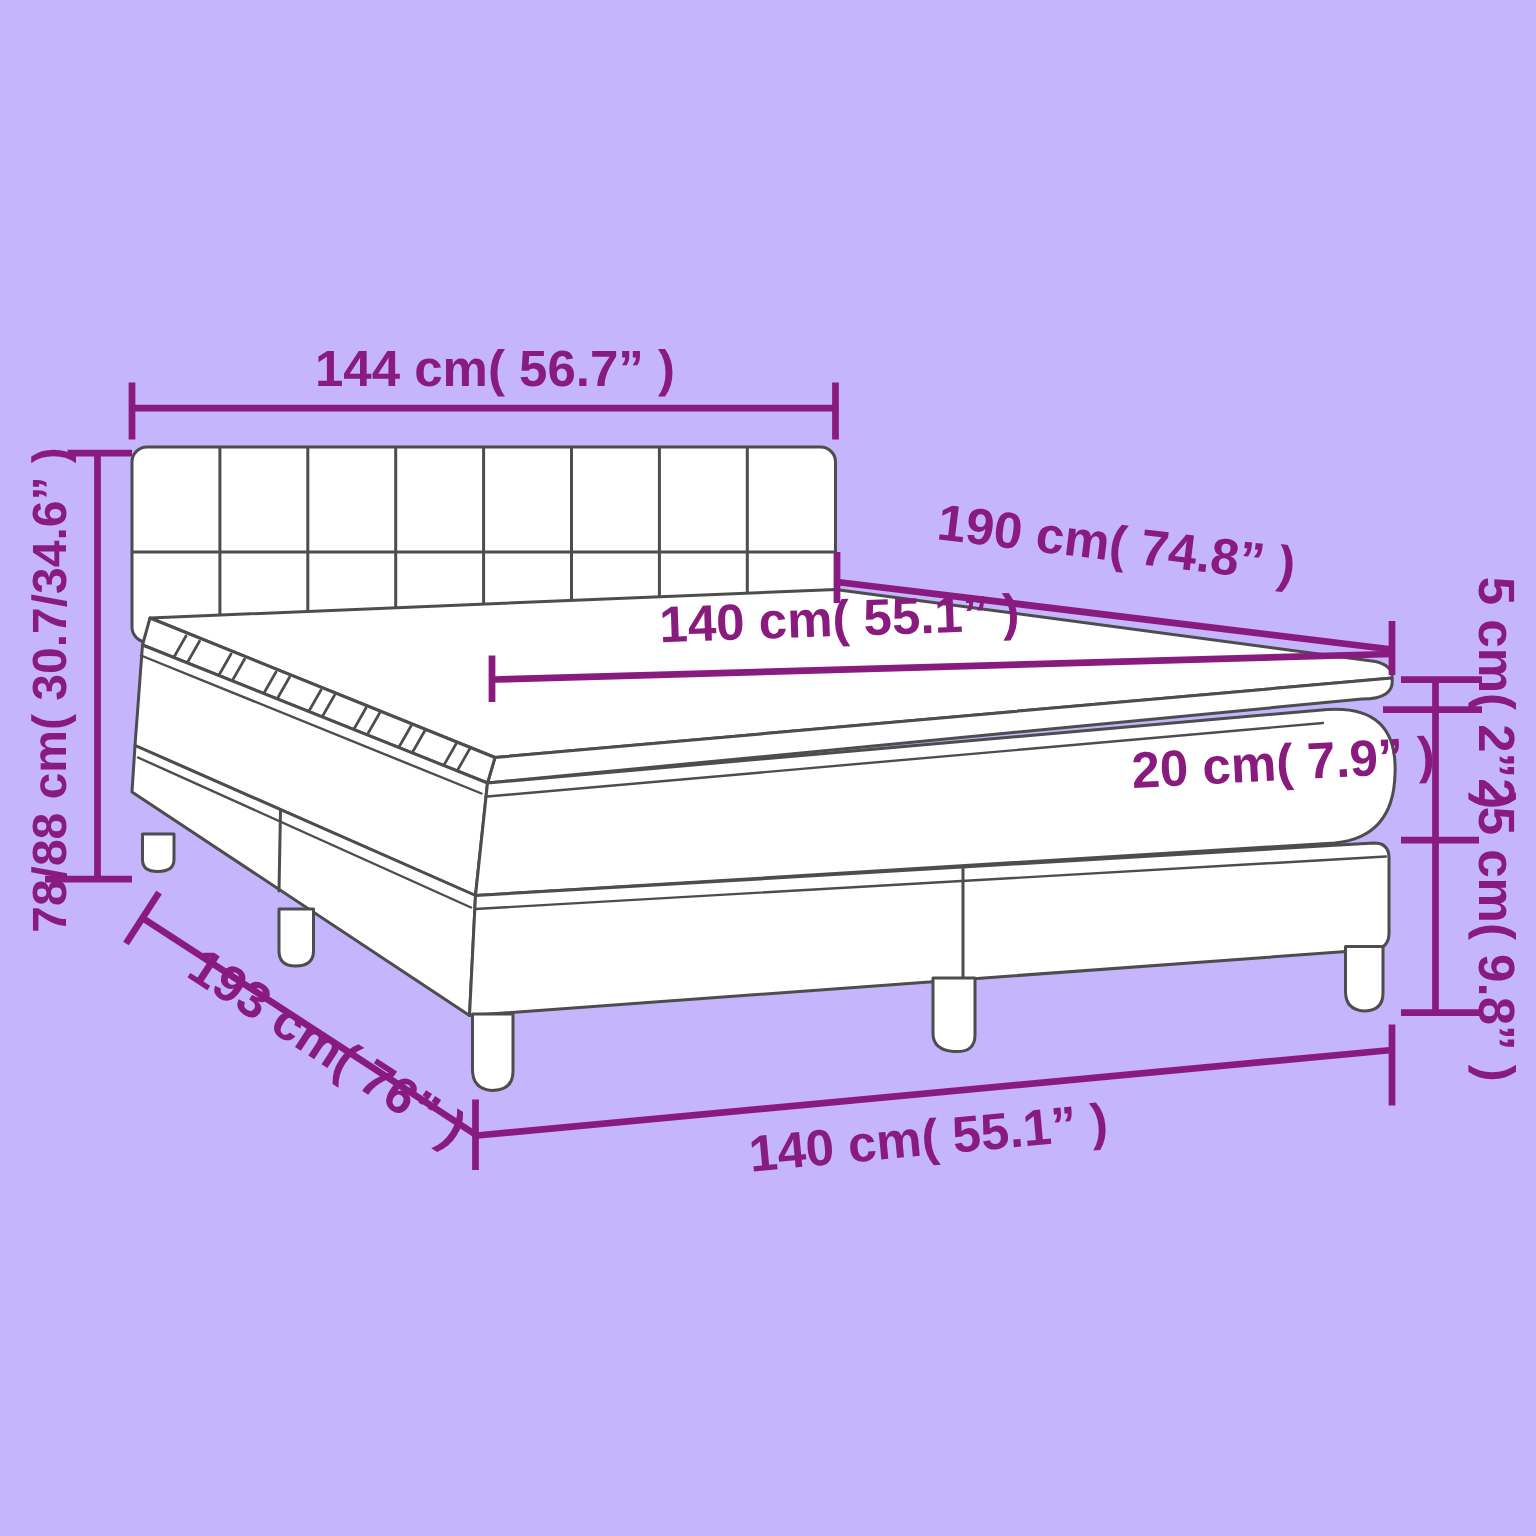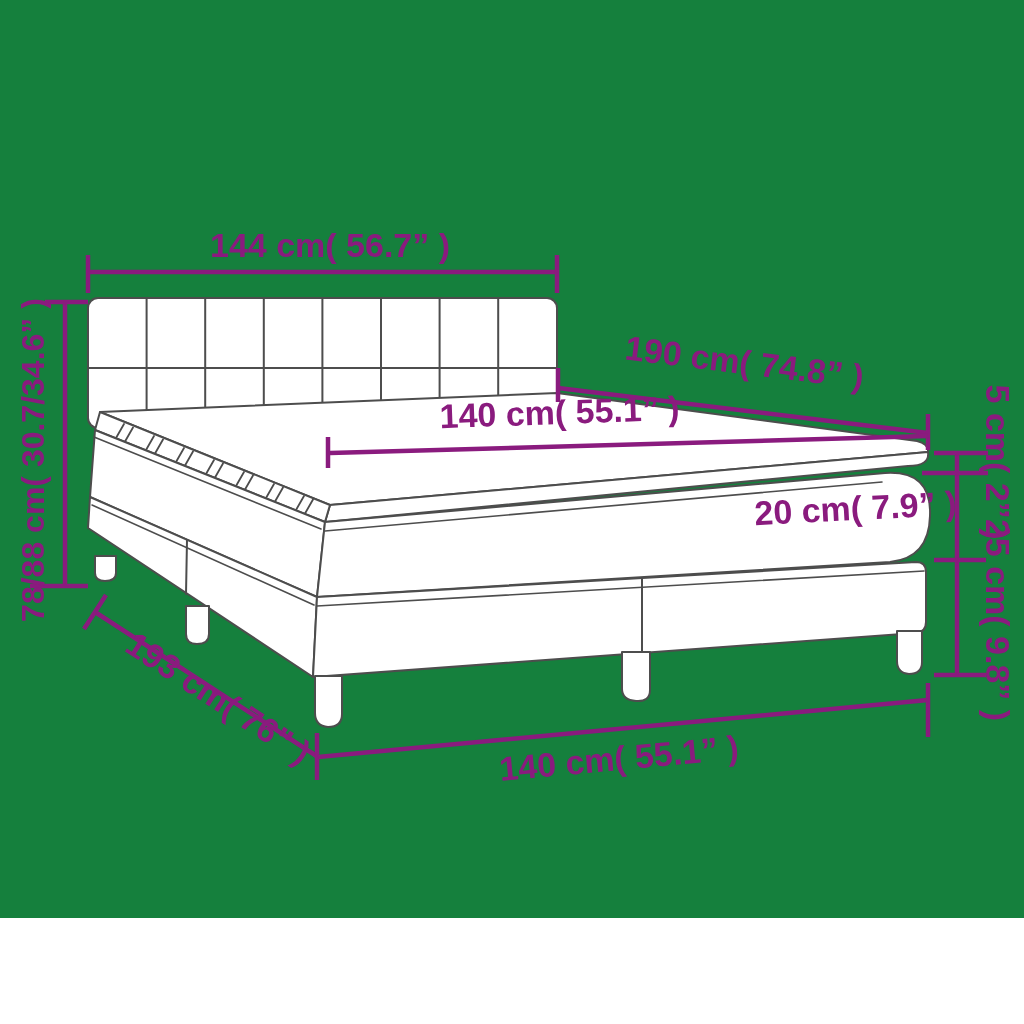--- a/index.html
+++ b/index.html
@@ -1,19 +1,19 @@
 <!DOCTYPE html>
 <html><head>
 <meta charset="utf-8">
 <style>
   html,body{margin:0;padding:0;background:#ffffff;}
   .canvas{
     position:relative;
-    width:1024px;height:918px;
-    background:#15803d;
+    width:1024px;height:1024px;
+    background:#c4b5fd;
     font-family:"Liberation Sans", sans-serif;
   }
   svg{display:block;}
   text{
     font-family:"Liberation Sans", sans-serif;
     font-weight:bold;
   }
 </style>
 </head>
 <body>

